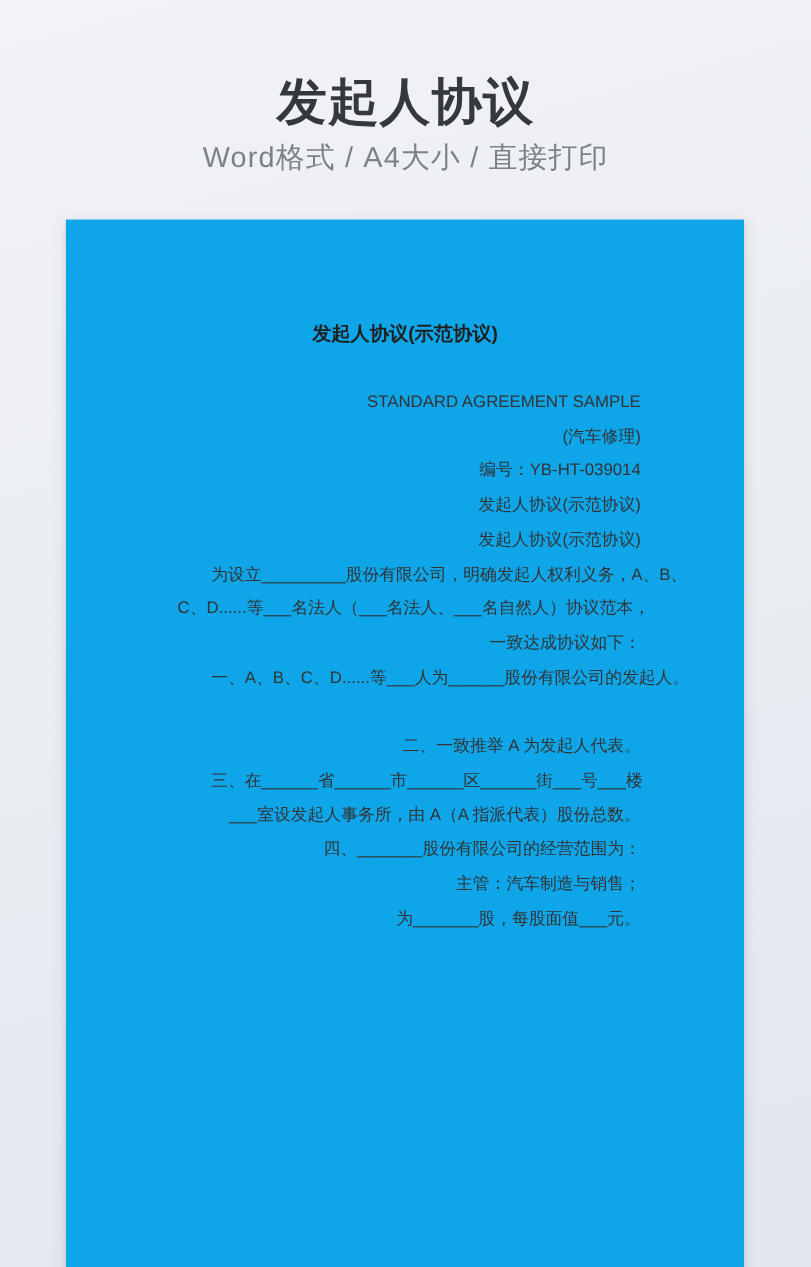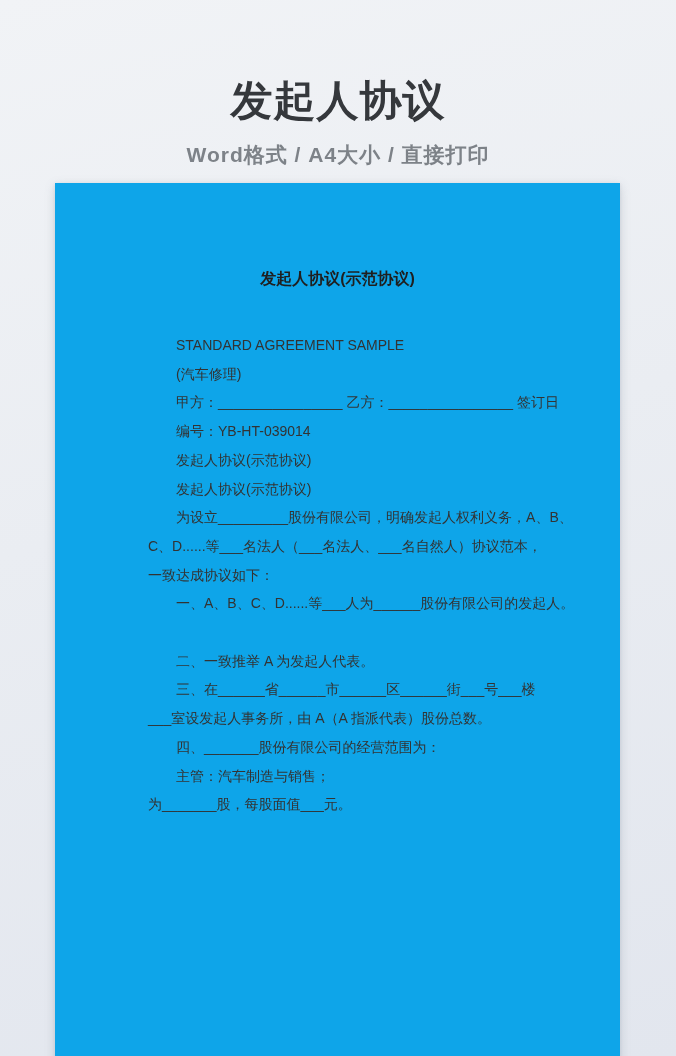--- a/index.html
+++ b/index.html
@@ -15,32 +15,32 @@
     overflow: hidden;
   }
   .header {
     position: absolute;
     top: 62px;
     left: 0;
     width: 676px;
     text-align: center;
   }
   .header h1 {
-    margin: 16px;
+    margin: 0;
     font-size: 42px;
     line-height: 46px;
     font-weight: 700;
     color: #35383c;
     letter-spacing: 1px;
   }
   .header .subtitle {
     margin-top: 9px;
-    font-size: 21px;
+    font-size: 24px;
     line-height: 30px;
-    font-weight: 700;
+    font-weight: 400;
     color: #7d8288;
     letter-spacing: 1px;
   }
   .paper {
     position: absolute;
     left: 55px;
     top: 183px;
     width: 565px;
     height: 885px;
     background: #0ea5e9;
@@ -50,25 +50,26 @@
     margin-top: 85px;
     height: 22px;
     text-align: center;
     font-size: 16px;
     line-height: 22px;
     font-weight: 700;
     color: #1f1f1f;
     white-space: pre;
   }
   .doc-body {
-    margin-top: 41px;
+    margin-top: 30px;
     padding: 0 86px 0 93px;
     font-size: 14px;
     line-height: 28.7px;
     color: #333333;
+    text-align: right;
   }
   .doc-line {
     white-space: pre;
     min-height: 28.7px;
   }
   .doc-line.indent {
     text-indent: 2em;
   }
 </style>
 </head>
@@ -77,21 +78,20 @@
 <div class="header">
   <h1>发起人协议</h1>
   <div class="subtitle">Word格式 / A4大小 / 直接打印</div>
 </div>
 
 <div class="paper">
   <div class="doc-title">发起人协议(示范协议)</div>
   <div class="doc-body">
       <div class="doc-line indent">STANDARD AGREEMENT SAMPLE</div>
       <div class="doc-line indent">(汽车修理)</div>
-      <div class="doc-line indent">甲方：________________ 乙方：________________ 签订日</div>
       <div class="doc-line indent">编号：YB-HT-039014</div>
       <div class="doc-line indent">发起人协议(示范协议)</div>
       <div class="doc-line indent">发起人协议(示范协议)</div>
       <div class="doc-line indent">为设立_________股份有限公司，明确发起人权利义务，A、B、</div>
       <div class="doc-line">C、D......等___名法人（___名法人、___名自然人）协议范本，</div>
       <div class="doc-line">一致达成协议如下：</div>
       <div class="doc-line indent">一、A、B、C、D......等___人为______股份有限公司的发起人。</div>
       <div class="doc-line">&nbsp;</div>
       <div class="doc-line indent">二、一致推举 A 为发起人代表。</div>
       <div class="doc-line indent">三、在______省______市______区______街___号___楼</div>

